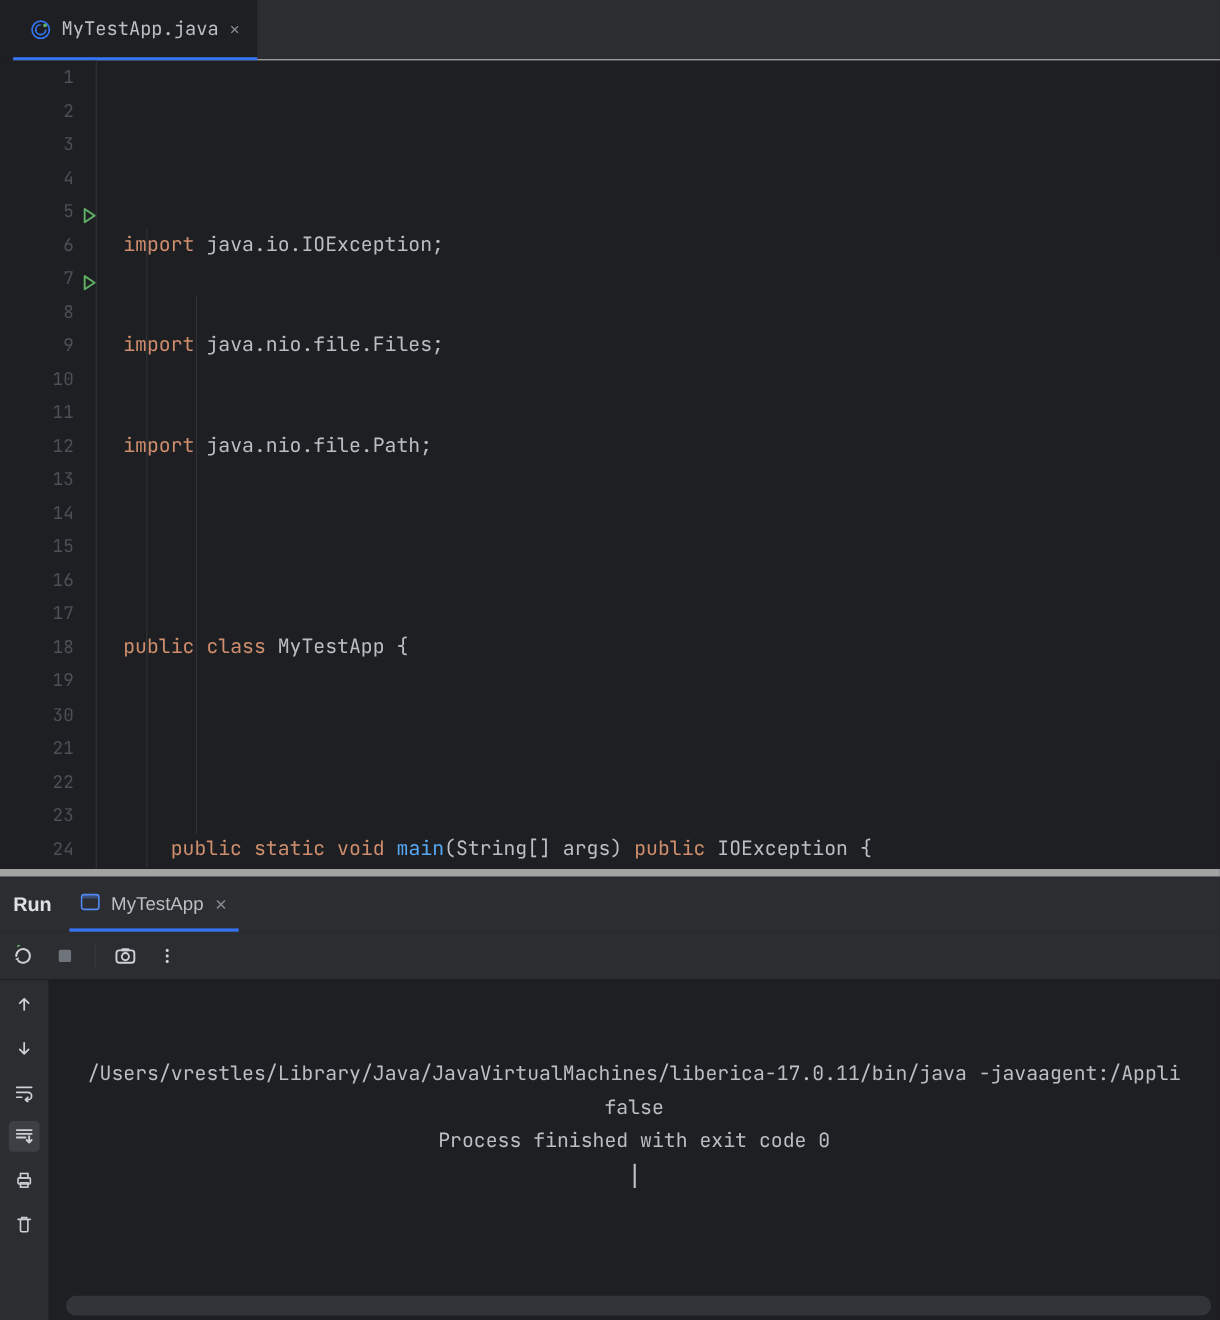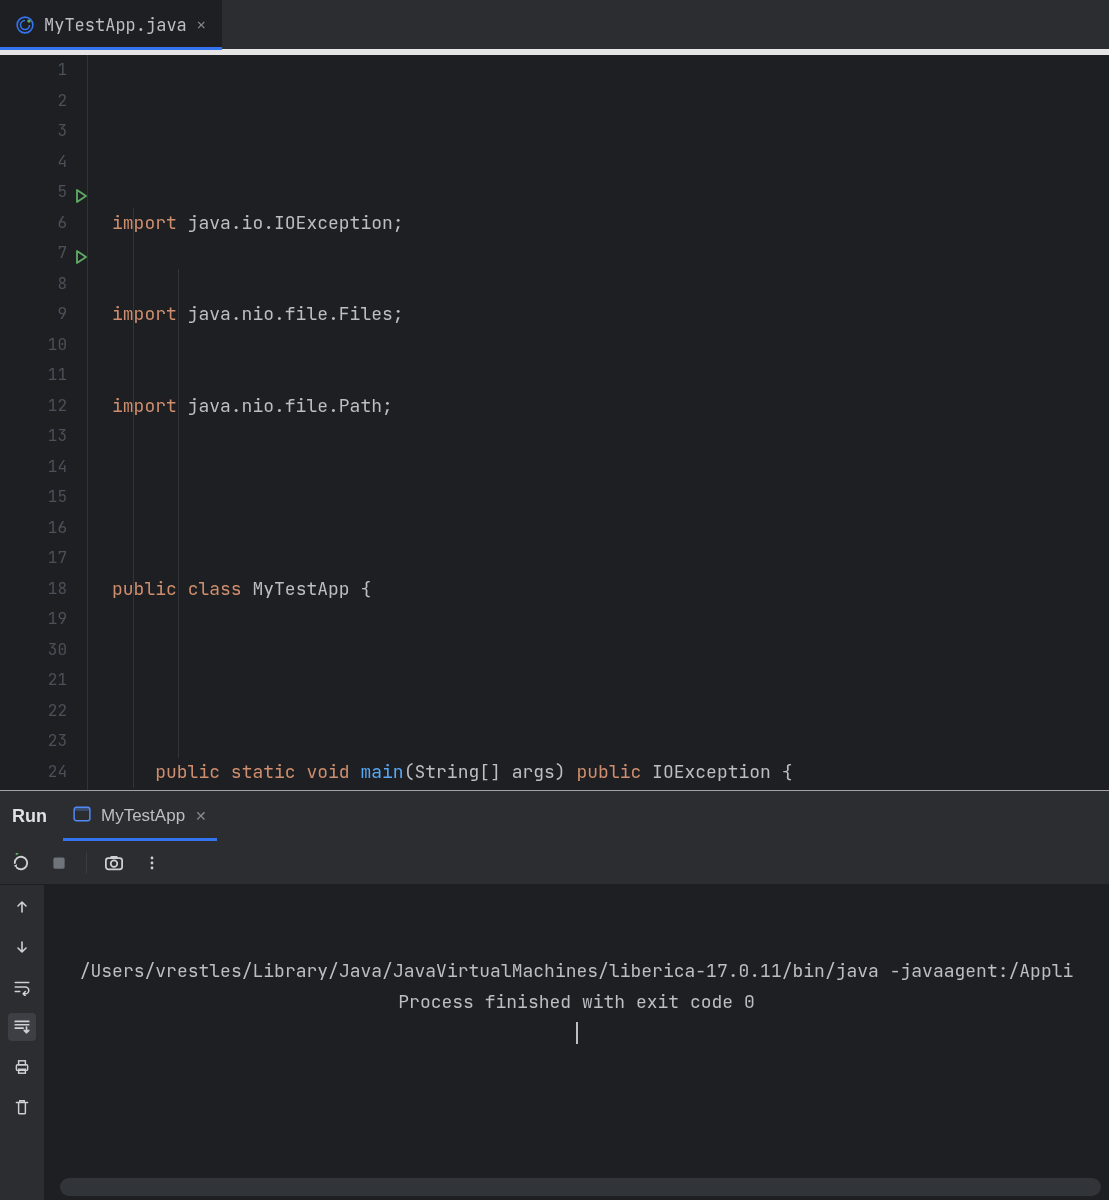--- a/index.html
+++ b/index.html
@@ -13,21 +13,22 @@
   display: flex;
   flex-direction: column;
 }
 
 
 .tabs-bar {
   height: 55px;
   background: #2b2d30;
   display: flex;
   align-items: stretch;
-  border-bottom: 6px solid #e5e5e5;
+  border-bottom: 1px solid #e5e5e5;
+  margin-left: 12px;
 }
 .tab {
   display: flex;
   align-items: center;
   padding: 0 16px;
   gap: 10px;
   font-size: 17px;
   color: #bcbec4;
   cursor: pointer;
   position: relative;
@@ -94,21 +95,21 @@
   width: 1px;
   background: #313438;
   top: 0;
   height: 100%;
 }
 
 
 .tool-window {
   height: 410px;
   background: #1e1f22;
-  border-top: 1px solid #a3a3a3;
+  border-top: 7px solid #a3a3a3;
   display: flex;
   flex-direction: column;
 }
 .tool-header {
   height: 50px;
   background: #2b2d30;
   display: flex;
   align-items: center;
   padding: 0 12px;
   gap: 22px;
@@ -360,16 +361,16 @@
             <rect x="5" y="10" width="6" height="3.5" fill="none" stroke="#ced0d6" stroke-width="1.3"></rect>
           </svg>
         </div>
       <div class="side-btn">
           <svg width="18" height="18" viewBox="0 0 16 16">
             <path d="M3 4h10M5 4v9a1 1 0 0 0 1 1h4a1 1 0 0 0 1-1V4M6 4V2.5h4V4" fill="none" stroke="#ced0d6" stroke-width="1.3" stroke-linecap="round"></path>
           </svg>
         </div>
     </div>
     <div class="console" id="console">
-      <div>/Users/vrestles/Library/Java/JavaVirtualMachines/liberica-17.0.11/bin/java -javaagent:/Appli</div><div></div><div>Process finished with exit code 0</div><div><span class="cursor-caret"></span></div><div class="hscrollbar"></div>
+      <div>/Users/vrestles/Library/Java/JavaVirtualMachines/liberica-17.0.11/bin/java -javaagent:/Appli</div><div>false</div><div></div><div>Process finished with exit code 0</div><div><span class="cursor-caret"></span></div><div class="hscrollbar"></div>
     </div>
   </div>
 </div>
 
 </body></html>

